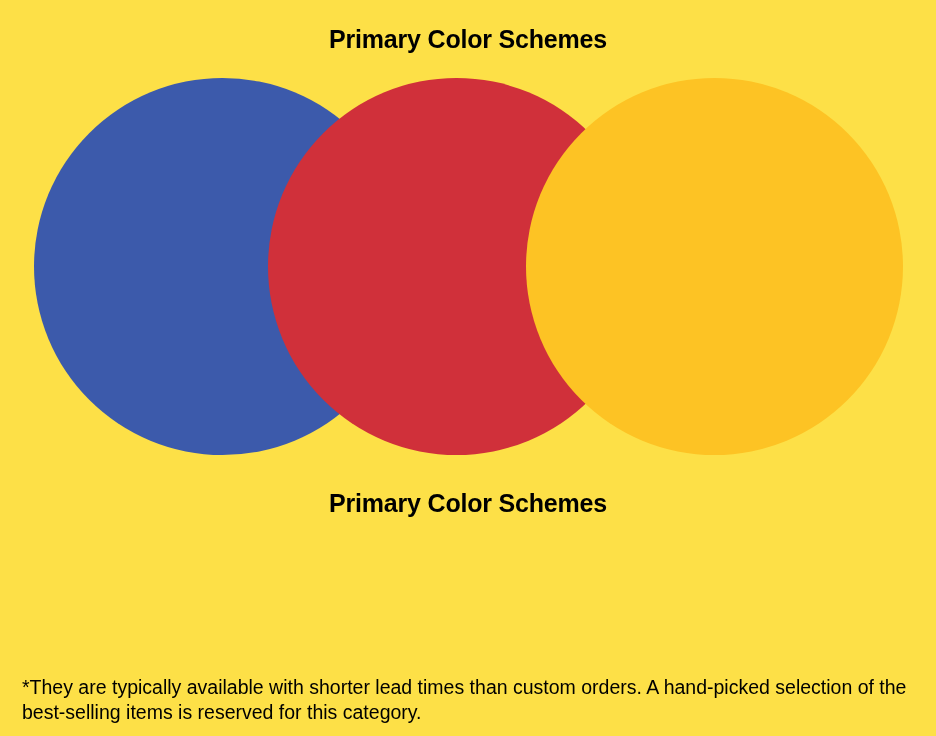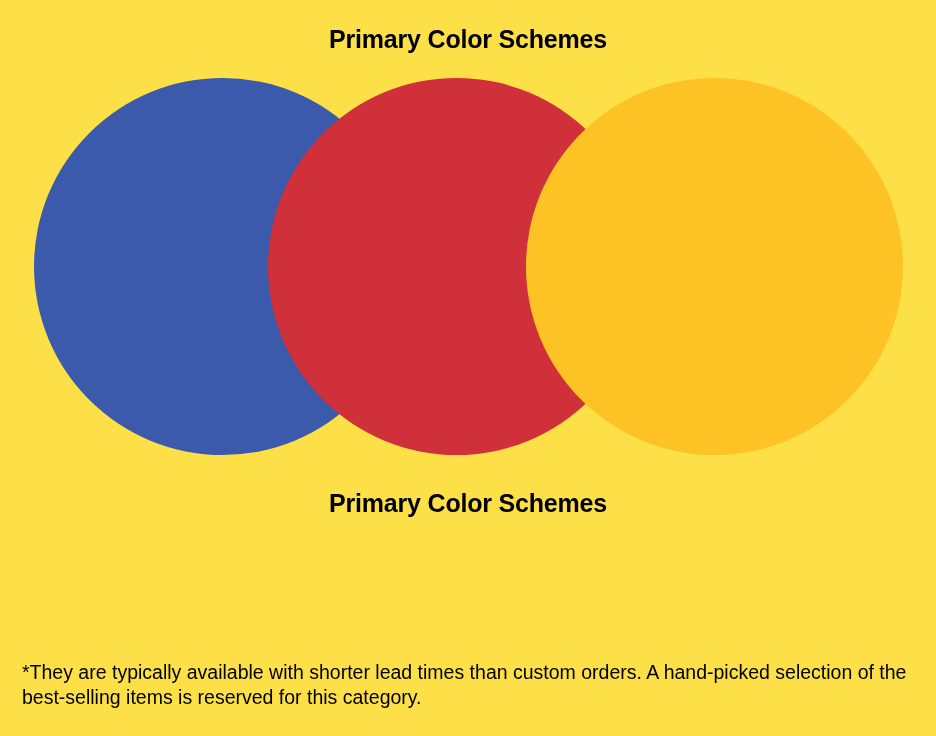--- a/index.html
+++ b/index.html
@@ -60,21 +60,21 @@
   
   .body-copy {
     position: absolute;
     left: 22px;
     width: 890px;
     font-size: 19.5px;
     line-height: 25px;
     color: #000000;
   }
   #paragraph-1 { top: 558px; }
-  #paragraph-2 { top: 640px; }
+  #paragraph-2 { top: 655px; }
 </style>
 </head>
 <body>
 
 <div class="page" style="background: #fde047; padding-left: 28px;">
 
   <div class="heading" id="heading-top">Primary Color Schemes</div>
 
   <div class="venn">
     <div class="circle" id="circle-blue" style="background: rgb(60, 90, 171); z-index: 1;"></div>

